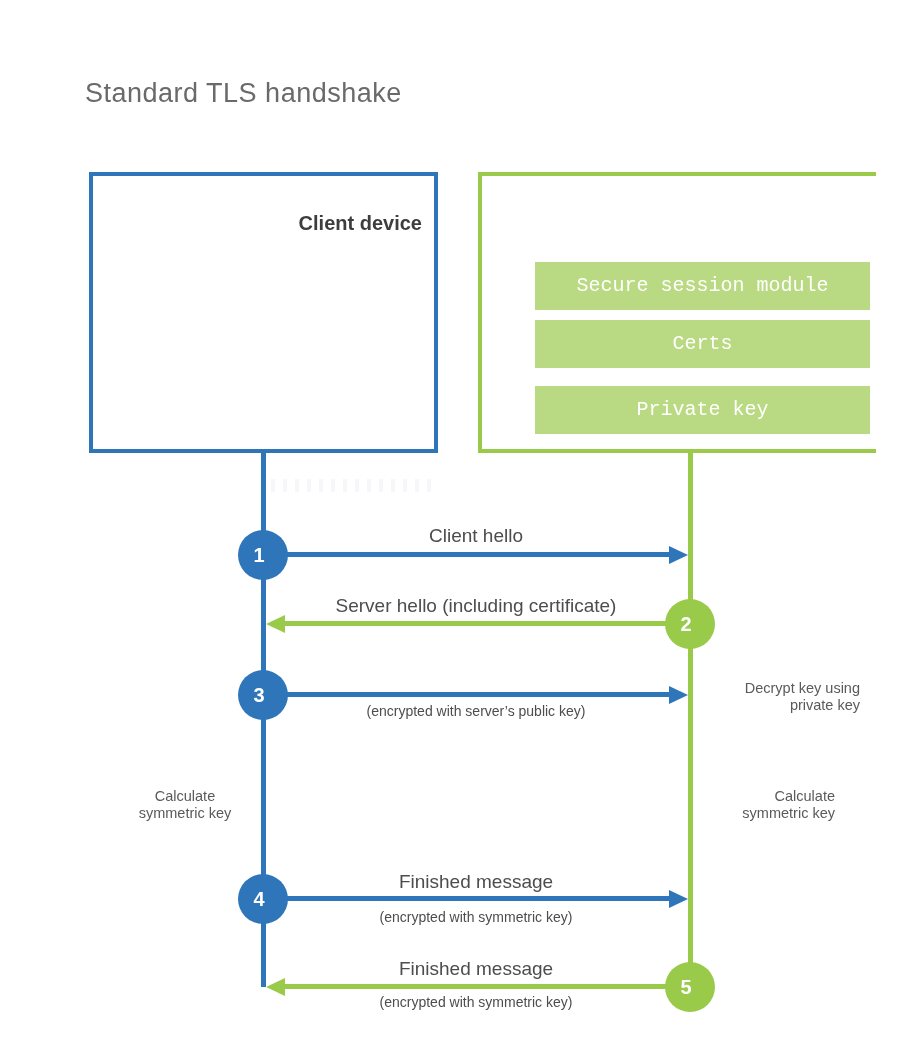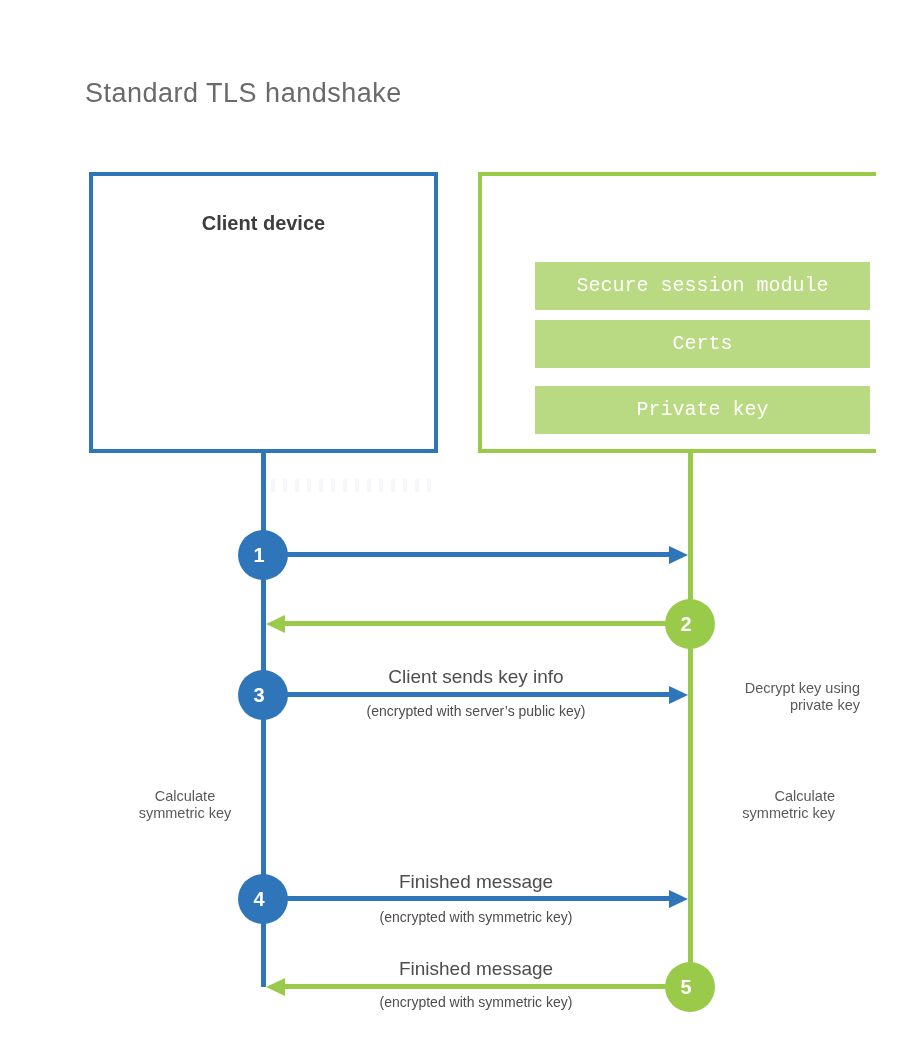--- a/index.html
+++ b/index.html
@@ -24,21 +24,21 @@
     position: absolute;
     top: 124px;
     height: 281px;
     background: #ffffff;
   }
   .actor-box.client { left: 41px;  width: 349px; border: 4px solid var(--blue, #2e76b9); }
   .actor-box.server { left: 430px; width: 424px; border: 4px solid var(--green, #9aca49); }
   .actor-title {
     position: absolute;
     left: 0; right: 0; top: 24px;
-    text-align: center;
+    text-align: right;
     font-size: 20px;
     font-weight: 700;
     color: var(--heading_text, #3d3d3d);
   }
   .client-app {
     position: absolute;
     left: 33px; top: 72px;
     width: 278px; height: 173px;
     background: var(--blue_light, #5b9bd5);
     display: flex; align-items: center; justify-content: center;
@@ -150,33 +150,34 @@
   <div class="actor-box server">
     <div class="server-bar b0">Secure session module</div>
     <div class="server-bar b1">Certs</div>
     <div class="server-bar b2">Private key</div>
   </div>
 
   <div class="lifeline client"></div>
   <div class="lifeline server"></div>
   <div class="faint-dashes"></div>
 
+  <div class="msg-label l1">Client hello</div>
   <div class="shaft blue a1s"></div>
   <div class="head right a1h"></div>
   <div class="step-circle blue c1">
       <span>1</span>
     </div>
 
+  <div class="msg-label l2">Server hello (including certificate)</div>
   <div class="shaft green a2s"></div>
   <div class="head left a2h"></div>
   <div class="step-circle green c2">
       <span>2</span>
     </div>
 
-  <div class="msg-label l3">Client sends key info</div>
   <div class="msg-sublabel sl3">(encrypted with server’s public key)</div>
   <div class="shaft blue a3s"></div>
   <div class="head right a3h"></div>
   <div class="step-circle blue c3">
       <span>3</span>
     </div>
 
   <div class="msg-label l4">Finished message</div>
   <div class="msg-sublabel sl4">(encrypted with symmetric key)</div>
   <div class="shaft blue a4s"></div>

